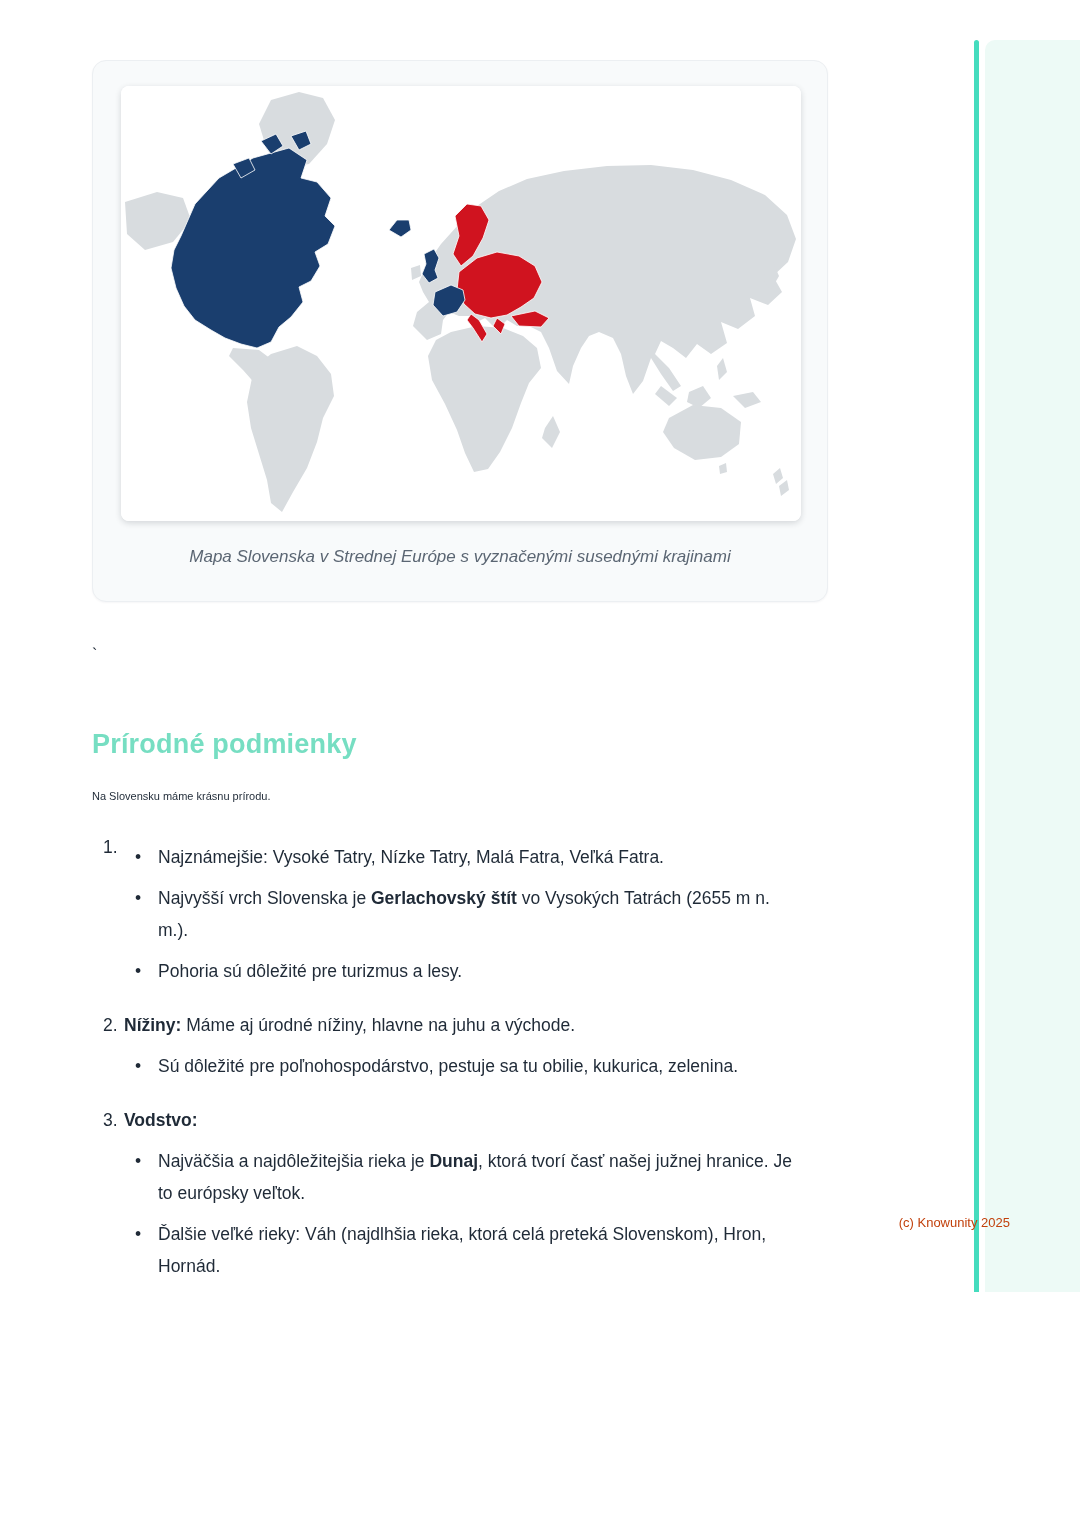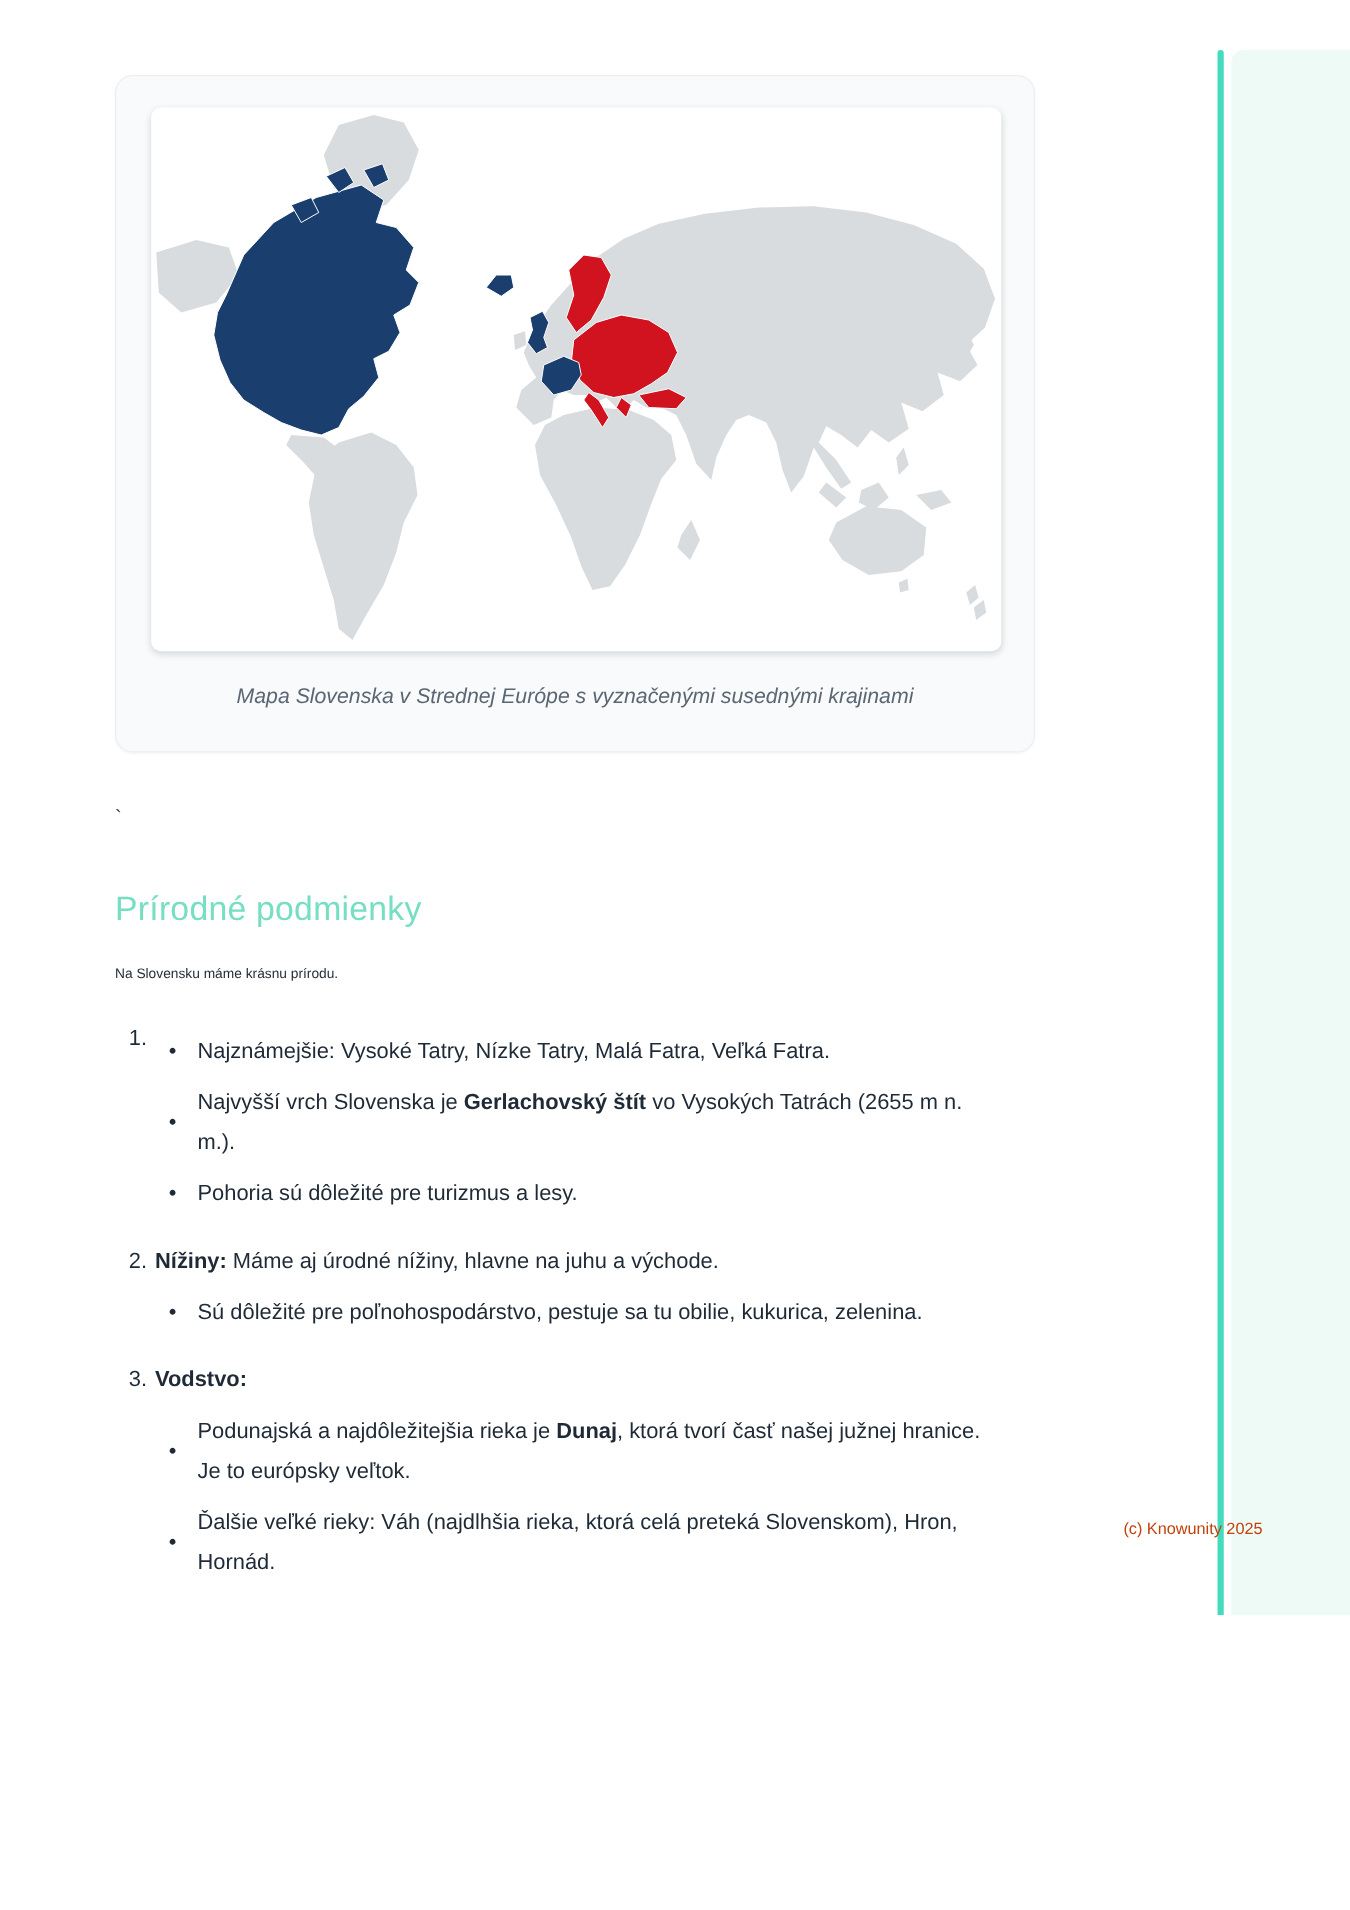--- a/index.html
+++ b/index.html
@@ -14,33 +14,33 @@
   .content { position:absolute; left:92px; top:60px; width:740px; }
 
   
   .map-card { width:736px; background:#f8fafb; border:1px solid #eceff2; border-radius:14px; padding:25px 28px 34px 28px; box-shadow:0 1px 2px rgba(16,24,40,.04); }
   .map-frame { width:680px; height:435px; background:#ffffff; border-radius:8px; box-shadow:0 2px 6px rgba(16,24,40,.16); overflow:hidden; }
   .map-frame svg { display:block; width:680px; height:435px; }
   .map-caption { margin-top:26px; text-align:center; font-style:italic; font-size:17px; color:#5b6673; }
 
   .tick { margin-top:44px; font-size:16px; color:#1f2a37; height:20px; }
 
-  .section-title { margin-top:46px; font-size:27px; font-weight:400; color:#76dec2; letter-spacing:.2px; }
+  .section-title { margin-top:63px; font-size:27px; font-weight:700; color:#76dec2; letter-spacing:.2px; }
   .intro { margin-top:27px; font-size:11px; line-height:1.8; }
 
   .list { margin-top:25px; }
   .oli { display:flex; align-items:flex-start; }
   .oli + .oli { margin-top:22px; }
   .num { width:32px; padding-left:11px; font-size:17.5px; line-height:1.8; flex:none; }
   .oli-body { width:690px; }
   .oli-text { font-size:17.5px; line-height:1.8; }
   .oli-text strong, .bullet strong { font-weight:700; }
 
   .bullets { margin-left:11px; margin-top:10px; }
-  .bullet { display:flex; align-items:center; }
+  .bullet { display:flex; align-items:flex-start; }
   .bullet + .bullet { margin-top:10px; }
   .bullet::before { content:"•"; width:23px; flex:none; font-size:17.5px; line-height:1.8; }
   .bullet p { max-width:637px; font-size:17.5px; line-height:1.8; }
 
   .footer-note { position:absolute; right:70px; bottom:62px; font-size:13px; color:#c2410c;margin-left:23px; }
 </style>
 </head>
 <body>
 
 <div class="page">
@@ -132,21 +132,21 @@
           </div>
         </div>
       </div>
 
       <div class="oli">
         <span class="num">3.</span>
         <div class="oli-body">
           <p class="oli-text"><strong>Vodstvo:</strong><span></span></p>
           <div class="bullets">
             <div class="bullet">
-                <p><span>Podunajská a najdôležitejšia rieka je </span><strong>Dunaj</strong><span>, ktorá tvorí časť našej južnej hranice. Je to európsky veľtok.</span></p>
+                <p><span>Najväčšia a najdôležitejšia rieka je </span><strong>Dunaj</strong><span>, ktorá tvorí časť našej južnej hranice. Je to európsky veľtok.</span></p>
               </div>
             <div class="bullet">
                 <p><span>Ďalšie veľké rieky: Váh (najdlhšia rieka, ktorá celá preteká Slovenskom), Hron, Hornád.</span><strong></strong><span></span></p>
               </div>
           </div>
         </div>
       </div>
 
     </div>
   </div>

